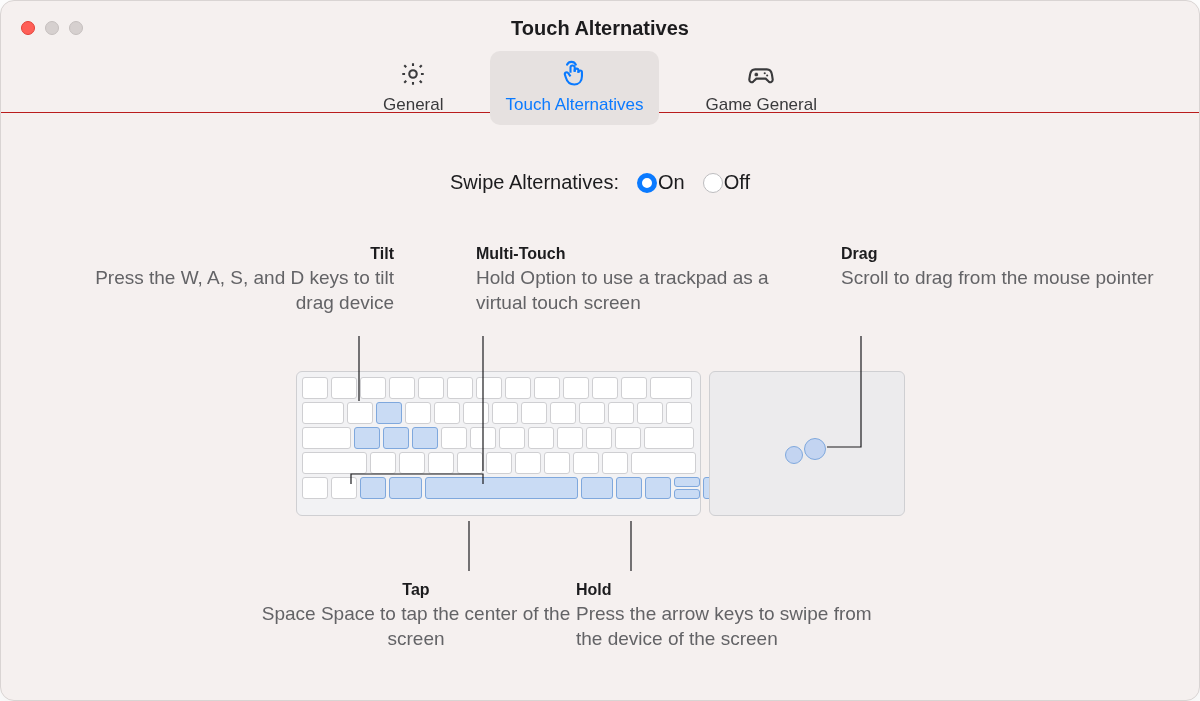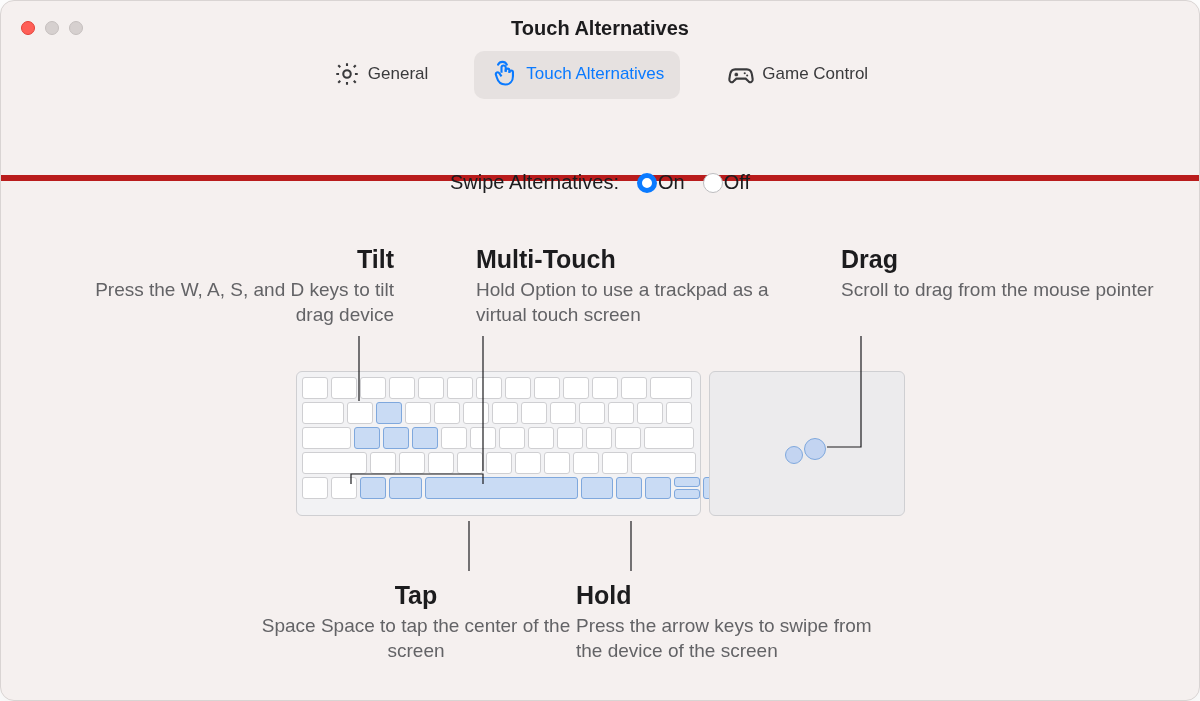--- a/index.html
+++ b/index.html
@@ -16,40 +16,40 @@
     --close:#ff5f57;
     --scale:1;
   }
   *{box-sizing:border-box;font-family:-apple-system,"SF Pro Text","Helvetica Neue",Helvetica,Arial,sans-serif;}
   html,body{margin:0;padding:0;background:#fff;}
   .window{
     width:1200px;height:701px;margin:0 auto;border-radius:14px;overflow:hidden;
     background:var(--bg);border:1px solid #d9d4d3;position:relative;
     box-shadow:0 10px 40px rgba(0,0,0,.08);
   }
-  .titlebar{height:180px;border-bottom:6px solid #b91c1c;position:relative;}
+  .titlebar{height:112px;border-bottom:1px solid #b91c1c;position:relative;}
   .traffic{position:absolute;left:20px;top:20px;display:flex;gap:10px;}
   .traffic span{display:block;width:14px;height:14px;border-radius:50%;background:#d6d0cf;border:1px solid #c5bfbe;}
   .traffic span.close{background:var(--close);border-color:#e24138;}
   .title{position:absolute;left:0;right:0;top:16px;text-align:center;font-size:20px;font-weight:700;color:#1c1c1e;}
   .tabs{position:absolute;left:0;right:0;top:50px;display:flex;justify-content:center;gap:30px;}
-  .tab{display:flex;flex-direction:row;align-items:center;gap:6px;padding:8px 16px 10px;border-radius:10px;cursor:default;font-size:17px;color:#3a3a3c;}
+  .tab{display:flex;flex-direction:column;align-items:center;gap:6px;padding:8px 16px 10px;border-radius:10px;cursor:default;font-size:17px;color:#3a3a3c;}
   .tab.active{background:#e6e1e0;color:var(--accent);}
   .tab .icon{width:30px;height:30px;display:flex;align-items:center;justify-content:center;}
   .tab svg{width:28px;height:28px;stroke:#3a3a3c;fill:none;stroke-width:1.8;}
   .tab.active svg{stroke:var(--accent);}
   .content{position:absolute;left:0;right:0;top:140px;bottom:0;}
   
   .toggle-row{position:absolute;left:0;right:0;top:30px;display:flex;justify-content:center;align-items:center;gap:18px;font-size:20px;color:#1c1c1e;}
   .radio{display:flex;align-items:center;gap:1px;}
   .radio .dot{width:20px;height:20px;border-radius:50%;border:1.5px solid #bdbdbf;background:#fff;position:relative;}
   .radio.selected .dot{border:5px solid var(--accent);background:#fff;}
   
   .callout{position:absolute;max-width:340px;color:var(--sub);font-size:19px;line-height:1.35;}
-  .callout .hd{font-weight:700;color:#1c1c1e;font-size:25px;}
+  .callout .hd{font-weight:700;color:#1c1c1e;font-size:16px;}
   .tilt{right:805px;top:102px;text-align:right;}
   .multi{left:475px;top:102px;}
   .drag{left:840px;top:102px;}
   .tap{left:260px;top:438px;right:auto;text-align:center;width:310px;}
   .swipe{left:575px;top:438px;width:320px;}
   
   .overlay{position:absolute;left:0;top:0;width:1200px;height:561px;pointer-events:none;}
   .overlay line,.overlay polyline{stroke:#1c1c1e;stroke-width:1.2;fill:none;}
   
   .kbd{position:absolute;left:295px;top:230px;width:405px;height:145px;background:var(--kbd-bg);border:1px solid var(--kbd-border);border-radius:6px;padding:5px 5px;}
@@ -98,21 +98,21 @@
       </div>
       <div class="tab">
         <span class="icon">
           <svg viewBox="0 0 24 24">
               <path d="M7 8h10c2.5 0 4 2 4.4 4.5l.6 4c.3 2-1.9 3.3-3.4 2L16 16H8l-2.6 2.5c-1.5 1.3-3.7 0-3.4-2l.6-4C3 10 4.5 8 7 8Z"></path>
               <path d="M8 11v3M6.5 12.5h3"></path>
               <circle cx="15.2" cy="11.3" r=".9" fill="#3a3a3c" stroke="none"></circle>
               <circle cx="17.3" cy="13.3" r=".9" fill="#3a3a3c" stroke="none"></circle>
             </svg>
         </span>
-        <span>Game Control</span>
+        <span>Game General</span>
       </div>
     </div>
   </div>
 
   <div class="content">
 
     <div class="toggle-row">
       <span>Swipe Alternatives:</span>
       <span class="radio selected">
         <span class="dot"></span>

